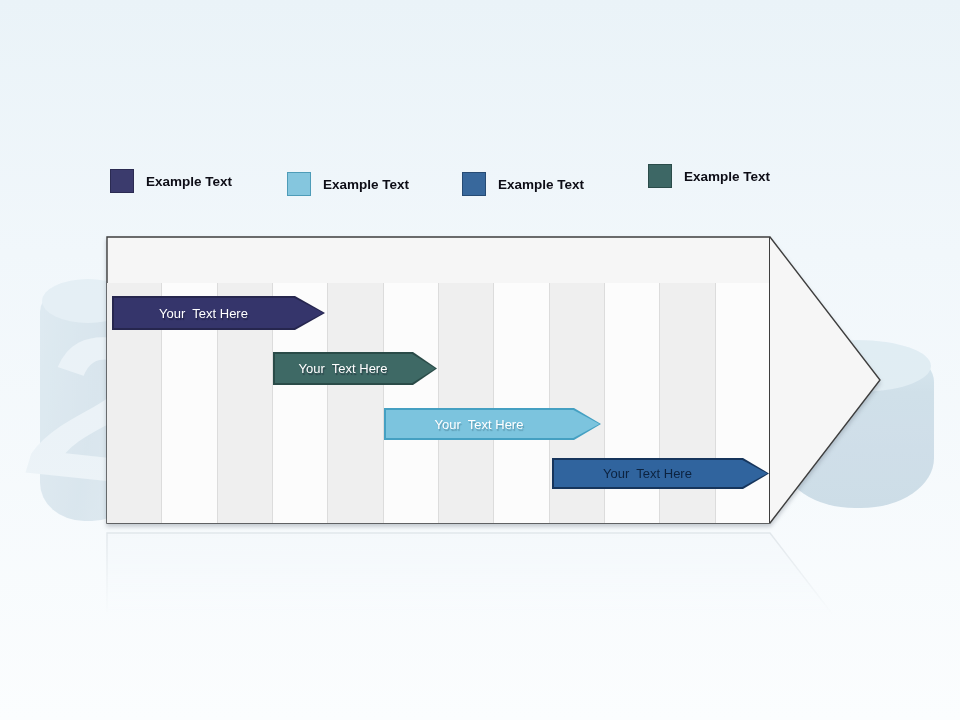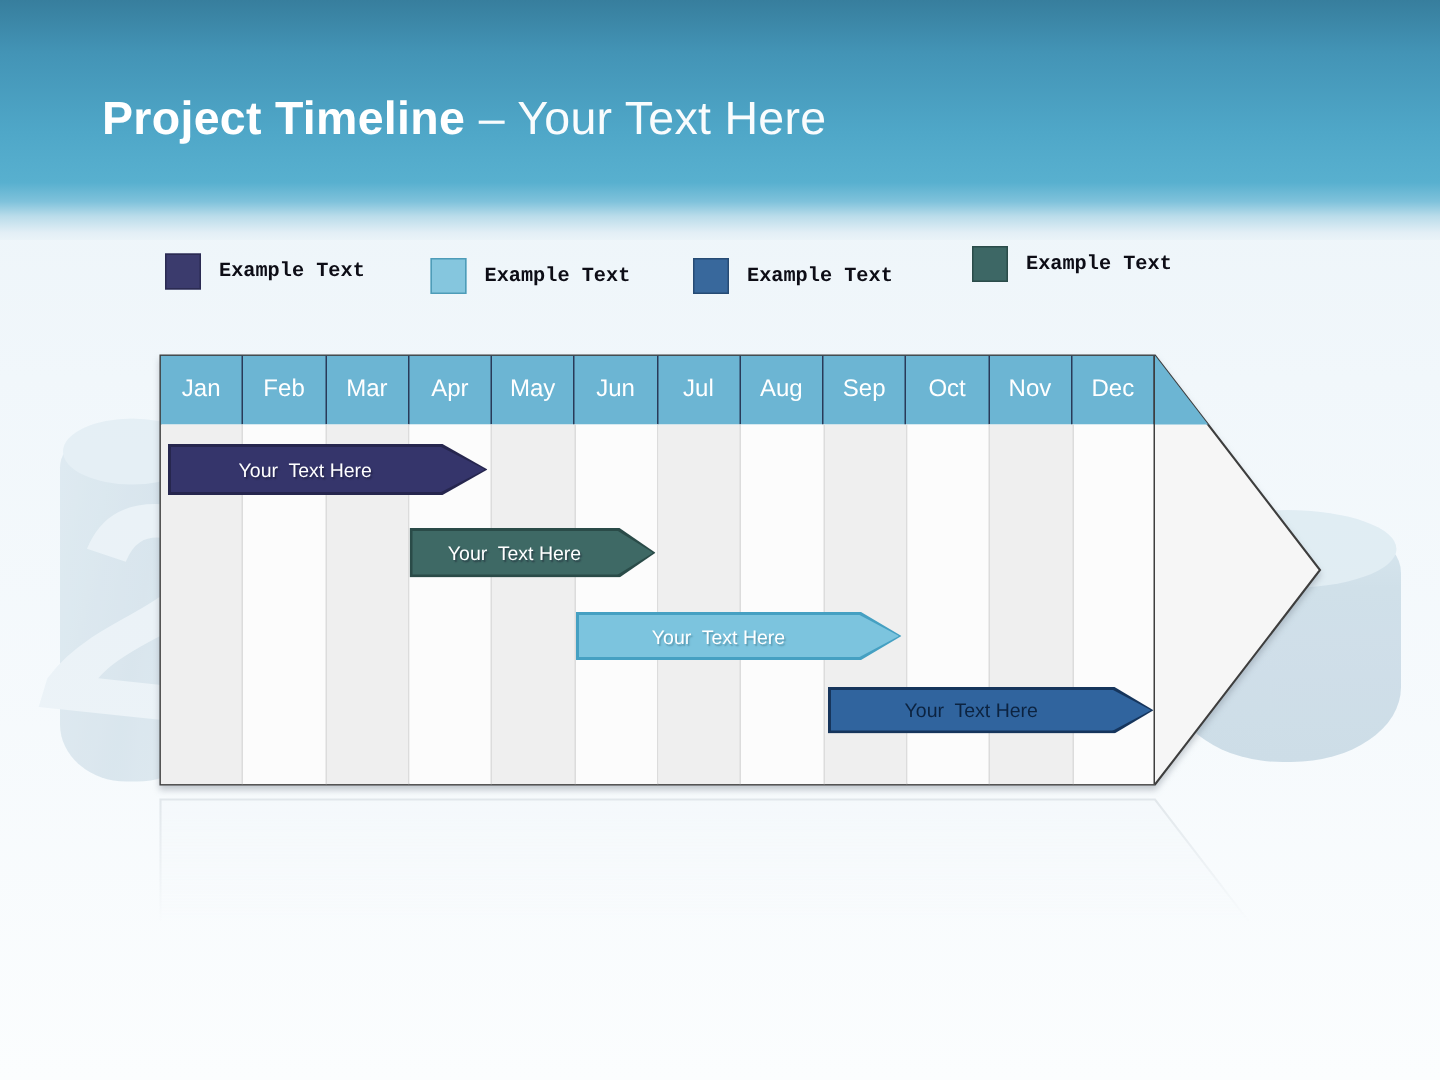--- a/index.html
+++ b/index.html
@@ -26,21 +26,21 @@
     font-weight:700;font-style:italic;color:#e4eef4;transform:rotate(6deg);}
   .cyl-right{left:782px;top:342px;width:152px;height:166px;opacity:.9;
     background:linear-gradient(180deg,#d7e7f0 0%,#cddee8 30%,#c9dae5 100%);
     border-radius:50% 50% 48% 48% / 24% 24% 30% 30%;}
   .cyl-right::before{content:"";position:absolute;left:3px;right:3px;top:-2px;height:52px;
     background:#dfecf3;border-radius:50%;}
 
   
   .legend-item{position:absolute;display:flex;align-items:center;gap:12px;z-index:3;}
   .swatch{width:24px;height:24px;border:1.5px solid;box-sizing:border-box;flex:0 0 24px;}
-  .legend-label{font-size:13.5px;font-weight:700;color:#0d0d16;white-space:nowrap;font-family:Liberation Mono, monospace;}
+  .legend-label{font-size:13.5px;font-weight:700;color:#0d0d16;white-space:nowrap;}
 
   
   .chart-wrap{position:absolute;left:103px;top:235px;width:780px;height:292px;z-index:2;}
   .outline{position:absolute;left:0;top:0;filter:drop-shadow(0 3px 2px rgba(110,122,134,.38));}
   .outline polygon{fill:#f6f6f6;stroke:#3e3e3e;stroke-width:1.4;}
   .clip{position:absolute;inset:0;
     clip-path:polygon(4px 2px,667px 2px,777px 145px,667px 288px,4px 288px);}
   .thead{position:absolute;left:4px;top:2px;width:770px;height:46px;background:#6cb5d3;display:flex;}
   .th{flex:0 0 55.25px;width:55.25px;display:flex;align-items:center;justify-content:center;
     color:#ffffff;font-size:16px;border-right:1.7px solid #293a58;box-sizing:border-box;}
@@ -77,23 +77,20 @@
     -webkit-mask-image:linear-gradient(180deg,rgba(0,0,0,.85),transparent 78%);
     mask-image:linear-gradient(180deg,rgba(0,0,0,.85),transparent 78%);}
   .reflection svg{transform:scaleY(-1);display:block;}
   .reflection polygon{fill:#eff4f8;stroke:#b4bec6;stroke-width:1.4;}
 </style>
 </head>
 <body>
 
 <div class="slide">
 
-  <div class="header-band">
-    <h1 class="title"><span class="t-bold">Project Timeline</span><span class="t-light">– Your Text Here</span></h1>
-  </div>
 
   <div class="cyl cyl-left">
     <span class="cyl-num">2</span>
   </div>
   <div class="cyl cyl-right"></div>
 
   <div class="reflection">
     <svg width="780" height="292" viewBox="0 0 780 292">
       <polygon points="4,2 667,2 777,145 667,288 4,288"></polygon>
     </svg>
@@ -114,34 +111,20 @@
   <div class="legend-item" style="left:648px;top:164px;">
     <span class="swatch" style="background:#3D6765;border-color:#2B4C4A;"></span>
     <span class="legend-label">Example Text</span>
   </div>
 
   <div class="chart-wrap">
     <svg class="outline" width="780" height="292" viewBox="0 0 780 292">
       <polygon points="4,2 667,2 777,145 667,288 4,288"></polygon>
     </svg>
     <div class="clip">
-      <div class="thead">
-        <div class="th">Jan</div>
-        <div class="th">Feb</div>
-        <div class="th">Mar</div>
-        <div class="th">Apr</div>
-        <div class="th">May</div>
-        <div class="th">Jun</div>
-        <div class="th">Jul</div>
-        <div class="th">Aug</div>
-        <div class="th">Sep</div>
-        <div class="th">Oct</div>
-        <div class="th">Nov</div>
-        <div class="th">Dec</div>
-      </div>
       <div class="tbody">
         <div class="stripe"></div>
         <div class="stripe"></div>
         <div class="stripe"></div>
         <div class="stripe"></div>
         <div class="stripe"></div>
         <div class="stripe"></div>
         <div class="stripe"></div>
         <div class="stripe"></div>
         <div class="stripe"></div>

